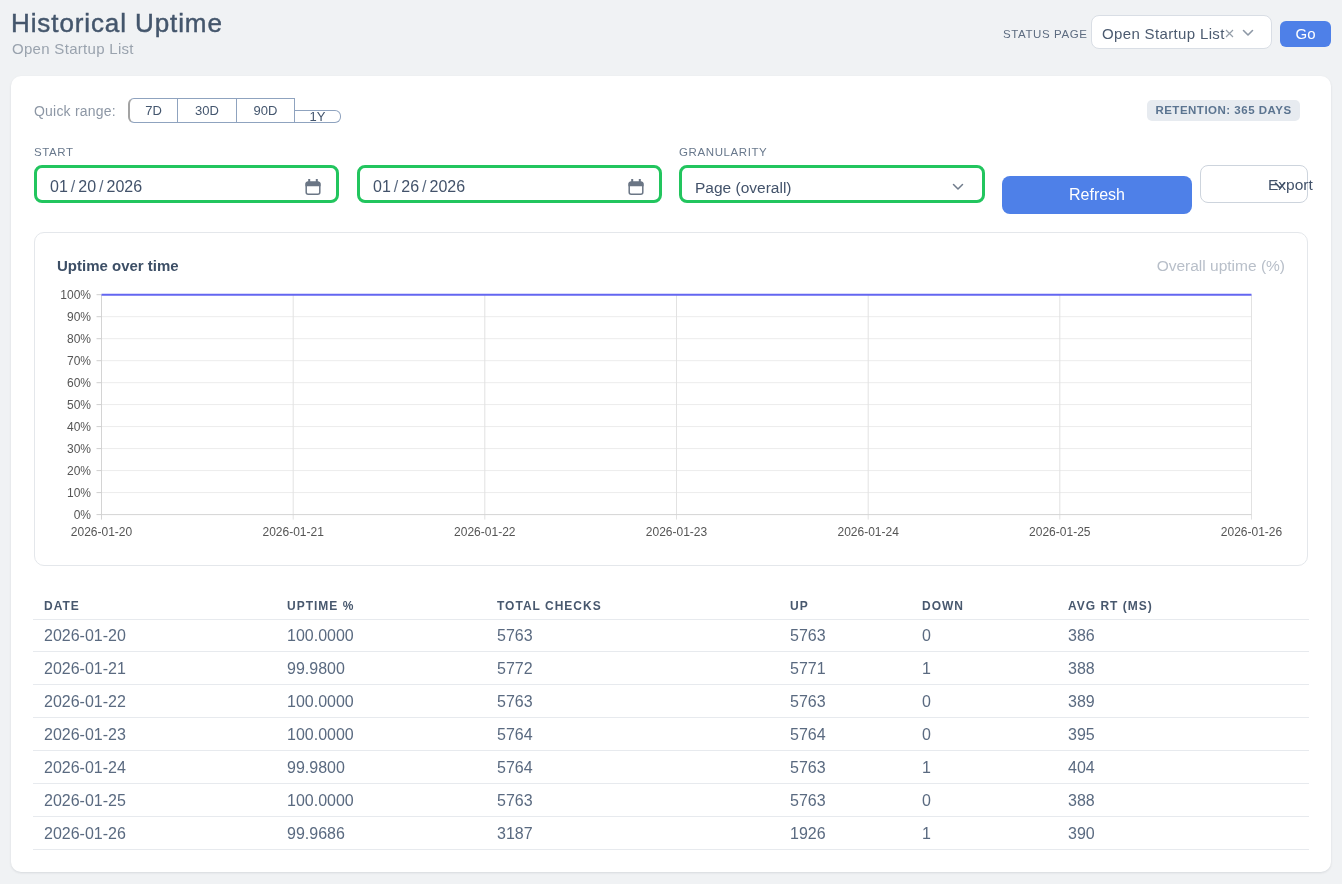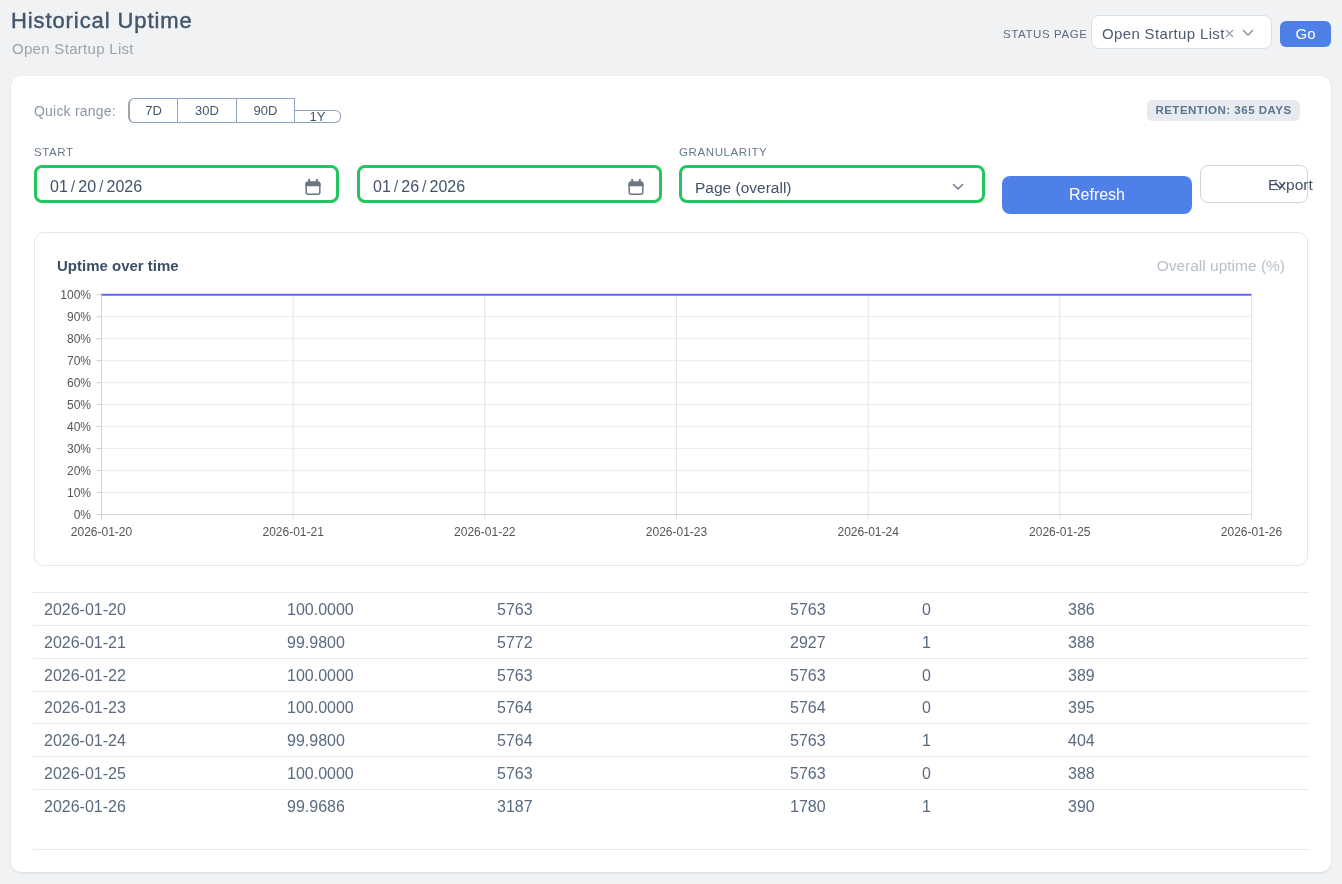--- a/index.html
+++ b/index.html
@@ -1,21 +1,21 @@
 <!DOCTYPE html>
 <html><head>
 <meta charset="utf-8">
 <style>
   * { margin:0; padding:0; box-sizing:border-box; }
   html,body { width:1342px; height:884px; }
   body { font-family:"Liberation Sans", sans-serif; background:#f0f2f4; position:relative; overflow:hidden; }
   .abs { position:absolute; }
 
   
-  .title { left:11px; top:8px; font-size:22px; font-weight:normal; -webkit-text-stroke:0.45px #44566c; color:#44566c; letter-spacing:0.9px; }
+  .title { left:11px; top:8px; font-size:26px; font-weight:normal; -webkit-text-stroke:0.45px #44566c; color:#44566c; letter-spacing:0.9px; }
   .subtitle { left:12px; top:40px; font-size:15px; letter-spacing:0.3px; color:#9aa3ae; }
   .sp-label { left:1003px; top:28px; font-size:11.5px; letter-spacing:0.6px; color:#5d6c80; }
   .sp-select { left:1091px; top:15px; width:181px; height:34px; background:#fff; border:1px solid #d9dee5; border-radius:8px; }
   .sp-select .txt { position:absolute; left:10px; top:9px; font-size:15px; letter-spacing:0.35px; color:#4c5b70; }
   .sp-select svg { position:absolute; }
   .go-btn { left:1280px; top:21px; width:51px; height:26px; background:#4e80e8; border-radius:6px; color:#fff; font-size:15px; text-align:center; line-height:26px; }
 
   
   .panel { left:11px; top:76px; width:1320px; height:796px; background:#fff; border-radius:10px; box-shadow:0 1px 3px rgba(16,24,40,.07), 0 1px 2px rgba(16,24,40,.04); }
 
@@ -181,33 +181,41 @@
   <table class="data">
     <colgroup>
       <col style="width:243px">
       <col style="width:210px">
       <col style="width:293px">
       <col style="width:132px">
       <col style="width:146px">
       <col style="width:252px">
     </colgroup>
     <tbody>
+      <tr>
+        <th>DATE</th>
+        <th>UPTIME %</th>
+        <th>TOTAL CHECKS</th>
+        <th>UP</th>
+        <th>DOWN</th>
+        <th>AVG RT (MS)</th>
+      </tr>
     <tr>
         <td>2026-01-20</td>
         <td>100.0000</td>
         <td>5763</td>
         <td>5763</td>
         <td>0</td>
         <td>386</td>
       </tr>
     <tr>
         <td>2026-01-21</td>
         <td>99.9800</td>
         <td>5772</td>
-        <td>2927</td>
+        <td>5771</td>
         <td>1</td>
         <td>388</td>
       </tr>
     <tr>
         <td>2026-01-22</td>
         <td>100.0000</td>
         <td>5763</td>
         <td>5763</td>
         <td>0</td>
         <td>389</td>
@@ -233,19 +241,19 @@
         <td>100.0000</td>
         <td>5763</td>
         <td>5763</td>
         <td>0</td>
         <td>388</td>
       </tr>
     <tr>
         <td>2026-01-26</td>
         <td>99.9686</td>
         <td>3187</td>
-        <td>1780</td>
+        <td>1926</td>
         <td>1</td>
         <td>390</td>
       </tr>
   </tbody>
   </table>
   <div class="abs" style="left:33px; top:849px; width:1276px; border-top:1px solid #e7eaee;"></div>
 
 </body></html>

